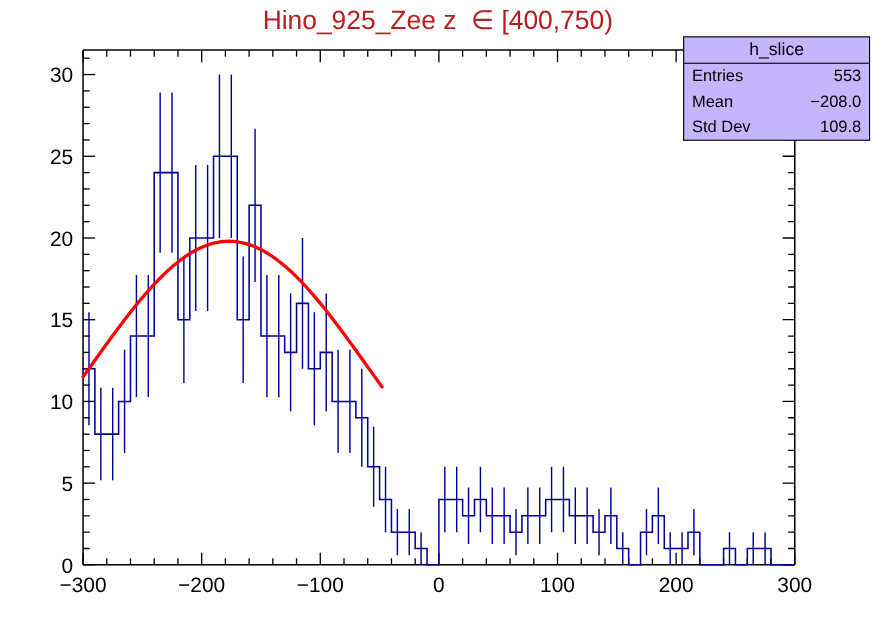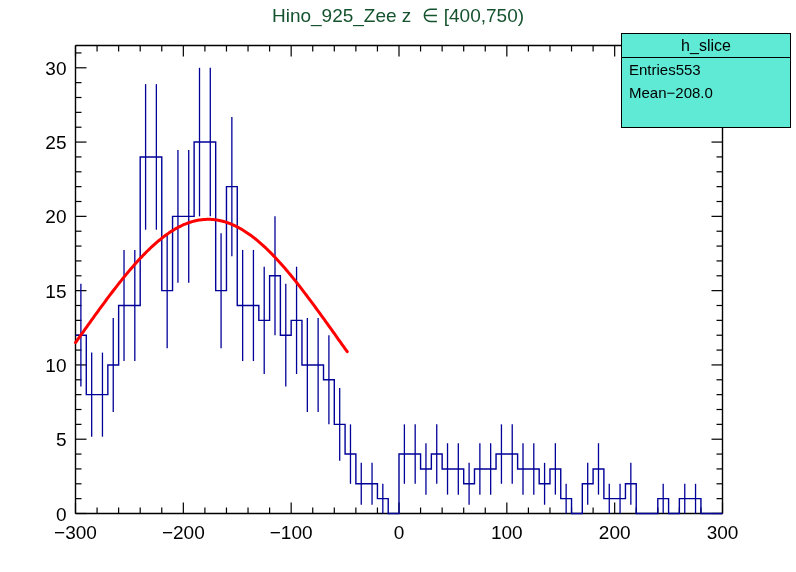--- a/index.html
+++ b/index.html
@@ -1,22 +1,22 @@
 <!DOCTYPE html>
 <html><head>
 <meta charset="utf-8">
 <style>
   html,body{margin:0;padding:0;background:#ffffff;}
   body{width:796px;height:572px;font-family:"Liberation Sans",sans-serif;color:#000;overflow:hidden;}
   #canvas-root{position:relative;width:796px;height:572px;background:#ffffff;}
-  #plot-title{position:absolute;left:0;top:4px;width:796px;text-align:center;font-size:19px;color:#14532d;letter-spacing:0px;white-space:pre;}
+  #plot-title{position:absolute;left:0;top:4px;width:796px;text-align:center;font-size:24px;color:#b91c1c;letter-spacing:0px;white-space:pre;}
   #plot-svg{position:absolute;left:0;top:0;}
-  .statbox{position:absolute;left:621px;top:33px;width:170px;height:95px;border:1px solid #000;background:#5eead4;box-sizing:border-box;}
+  .statbox{position:absolute;left:621px;top:33px;width:170px;height:95px;border:1px solid #000;background:#c4b5fd;box-sizing:border-box;}
   .statbox-title{height:24px;line-height:24px;text-align:center;font-size:16px;border-bottom:1px solid #000;box-sizing:border-box;}
-  .statrow{height:23px;line-height:23px;font-size:15px;padding:0 7px;display:flex;box-sizing:border-box;}
+  .statrow{height:23px;line-height:23px;font-size:15px;padding:0 7px;display:flex;justify-content:space-between;box-sizing:border-box;}
   .statrow span{white-space:pre;}
 </style>
 </head>
 <body>
 
 <div id="canvas-root">
 
   <div id="plot-title">Hino_925_Zee z  ∈ [400,750)</div>
 
   <svg id="plot-svg" width="796" height="572">
@@ -226,15 +226,19 @@
   <div class="statbox">
     <div class="statbox-title">h_slice</div>
     <div class="statrow">
       <span>Entries</span>
       <span>553</span>
     </div>
     <div class="statrow">
       <span>Mean</span>
       <span>−208.0</span>
     </div>
+    <div class="statrow">
+      <span>Std Dev</span>
+      <span>109.8</span>
+    </div>
   </div>
 
 </div>
 
 </body></html>

